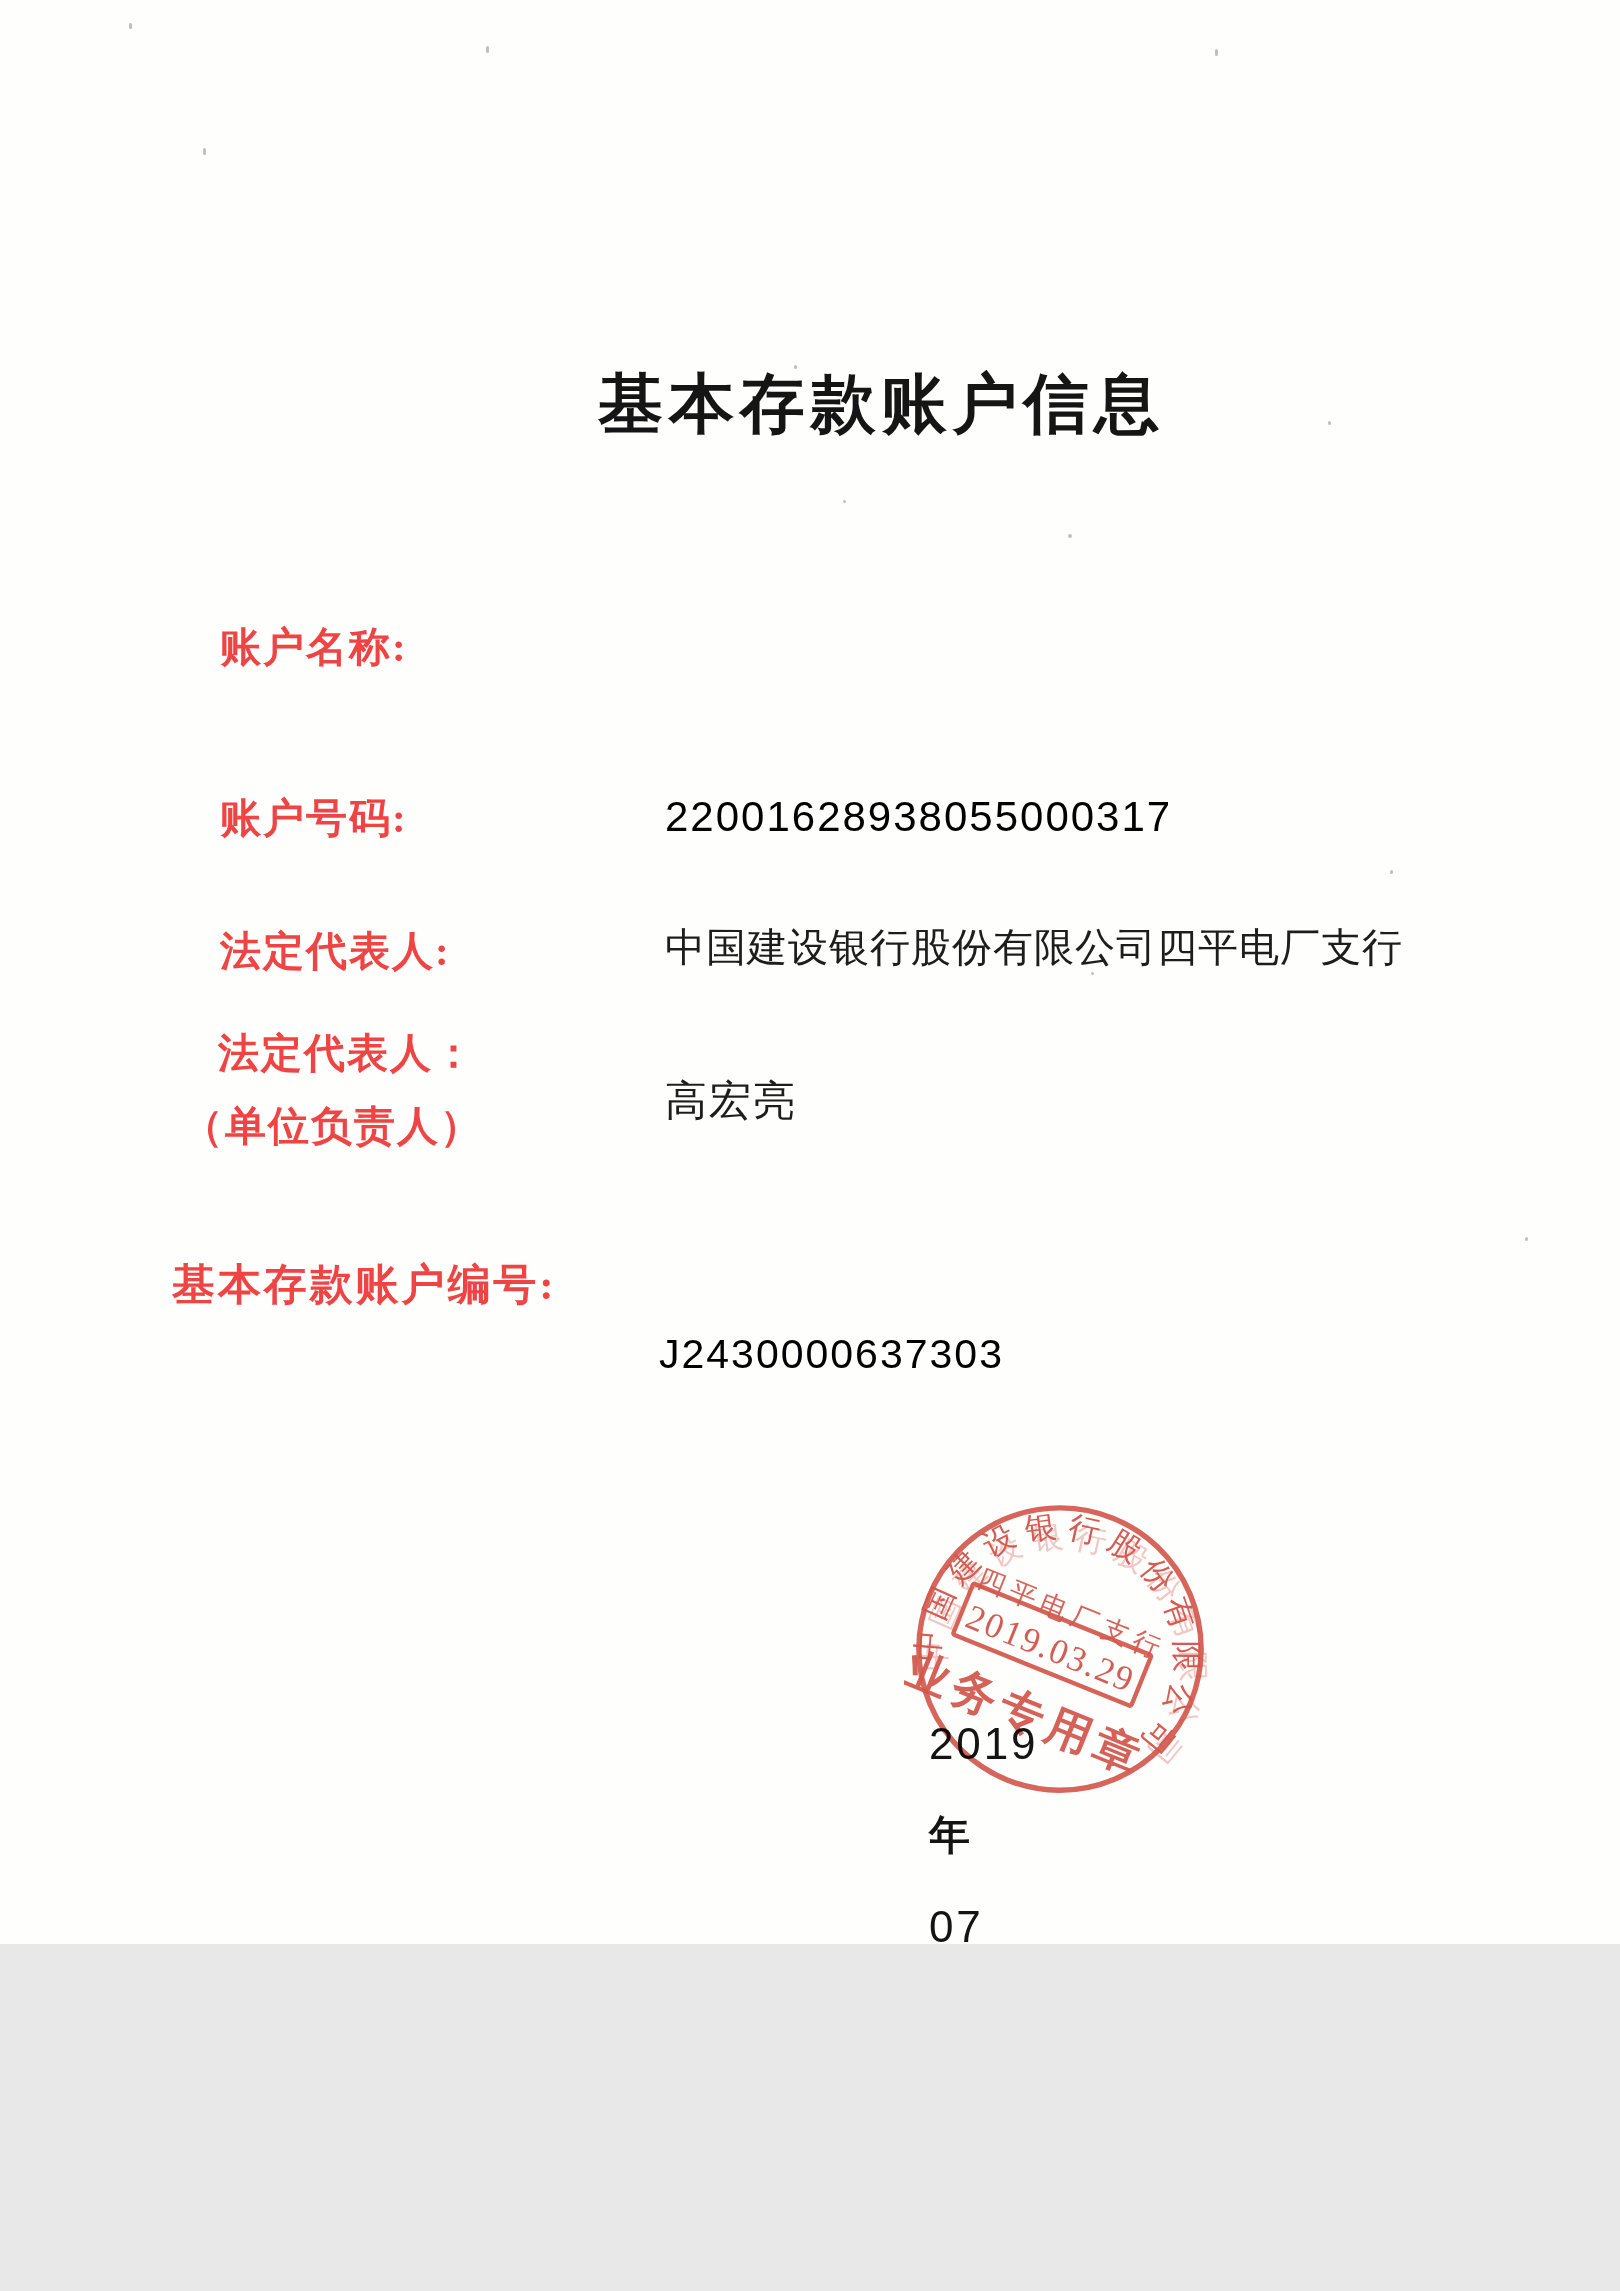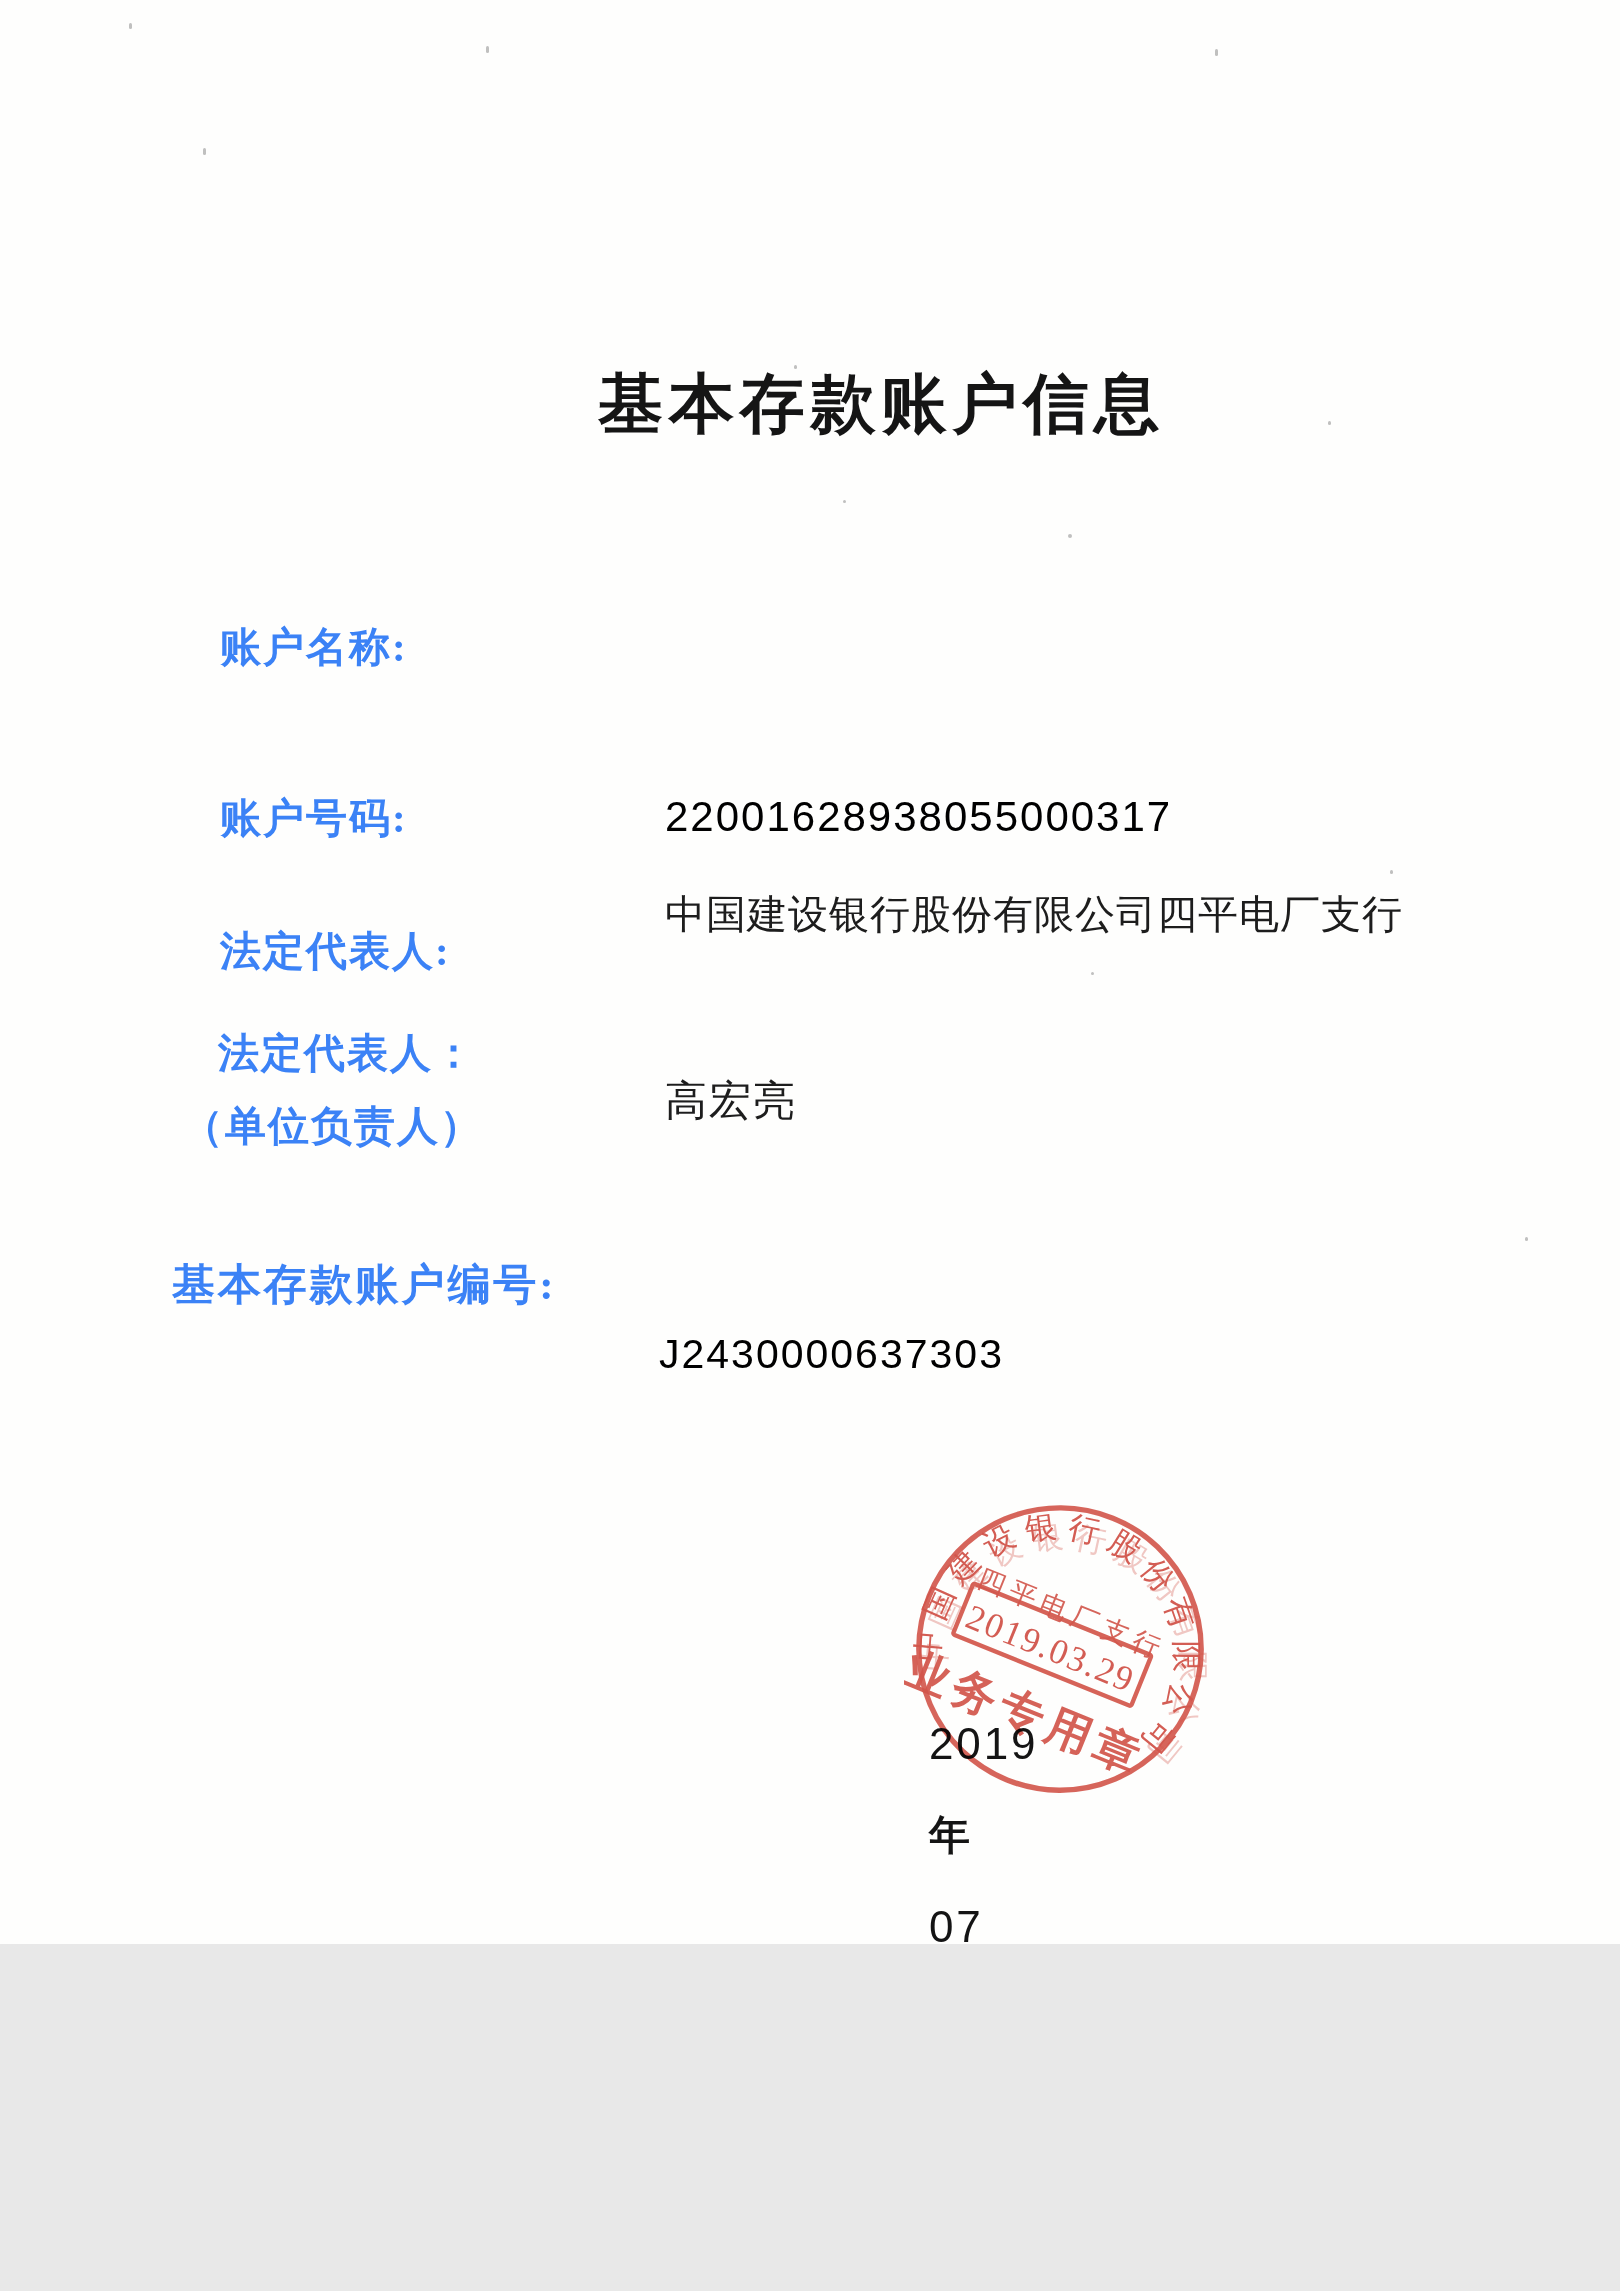--- a/index.html
+++ b/index.html
@@ -18,21 +18,21 @@
     font-size:65px;font-weight:700;
     letter-spacing:5.9px;line-height:1.15;
     color:#151515;
     font-family:"Liberation Serif", serif;
     white-space:nowrap;
   }
   .field-label{
     position:absolute;
     font-size:41px;font-weight:700;
     letter-spacing:2px;line-height:1.2;
-    color:#3b82f6;white-space:nowrap;
+    color:#ef4444;white-space:nowrap;
   }
   .field-value-cn{
     position:absolute;
     font-size:42px;font-weight:400;
     letter-spacing:1px;line-height:1.2;
     color:#1d1d1d;white-space:nowrap;
   }
   .field-value-num{
     position:absolute;
     font-family:"Liberation Sans", sans-serif;
@@ -79,21 +79,21 @@
 <div class="page">
 
   <h1 class="doc-title">基本存款账户信息</h1>
 
   <span class="field-label" style="left:220px;top:623px;">账户名称:</span>
 
   <span class="field-label" style="left:220px;top:794px;">账户号码:</span>
   <span class="field-value-num" style="left:665px;top:792px;">22001628938055000317</span>
 
   <span class="field-label" style="left:220px;top:927px;">法定代表人:</span>
-  <span class="field-value-cn" style="left:665px;top:891px;font-size:40px;letter-spacing:1px;">中国建设银行股份有限公司四平电厂支行</span>
+  <span class="field-value-cn" style="left:665px;top:924px;font-size:40px;letter-spacing:1px;">中国建设银行股份有限公司四平电厂支行</span>
 
   <span class="field-label" style="left:218px;top:1029px;">法定代表人：</span>
   <span class="field-label" style="left:182px;top:1102px;font-weight:700;">（单位负责人）</span>
   <span class="field-value-cn" style="left:665px;top:1076px;letter-spacing:2px;">高宏亮</span>
 
   <span class="field-label" style="left:172px;top:1259px;font-size:43px;letter-spacing:2.9px;">基本存款账户编号:</span>
   <span class="field-value-num" style="left:659px;top:1330px;font-size:41px;">J2430000637303</span>
 
   <div class="date-line">
     <span class="date-num">2019</span>

